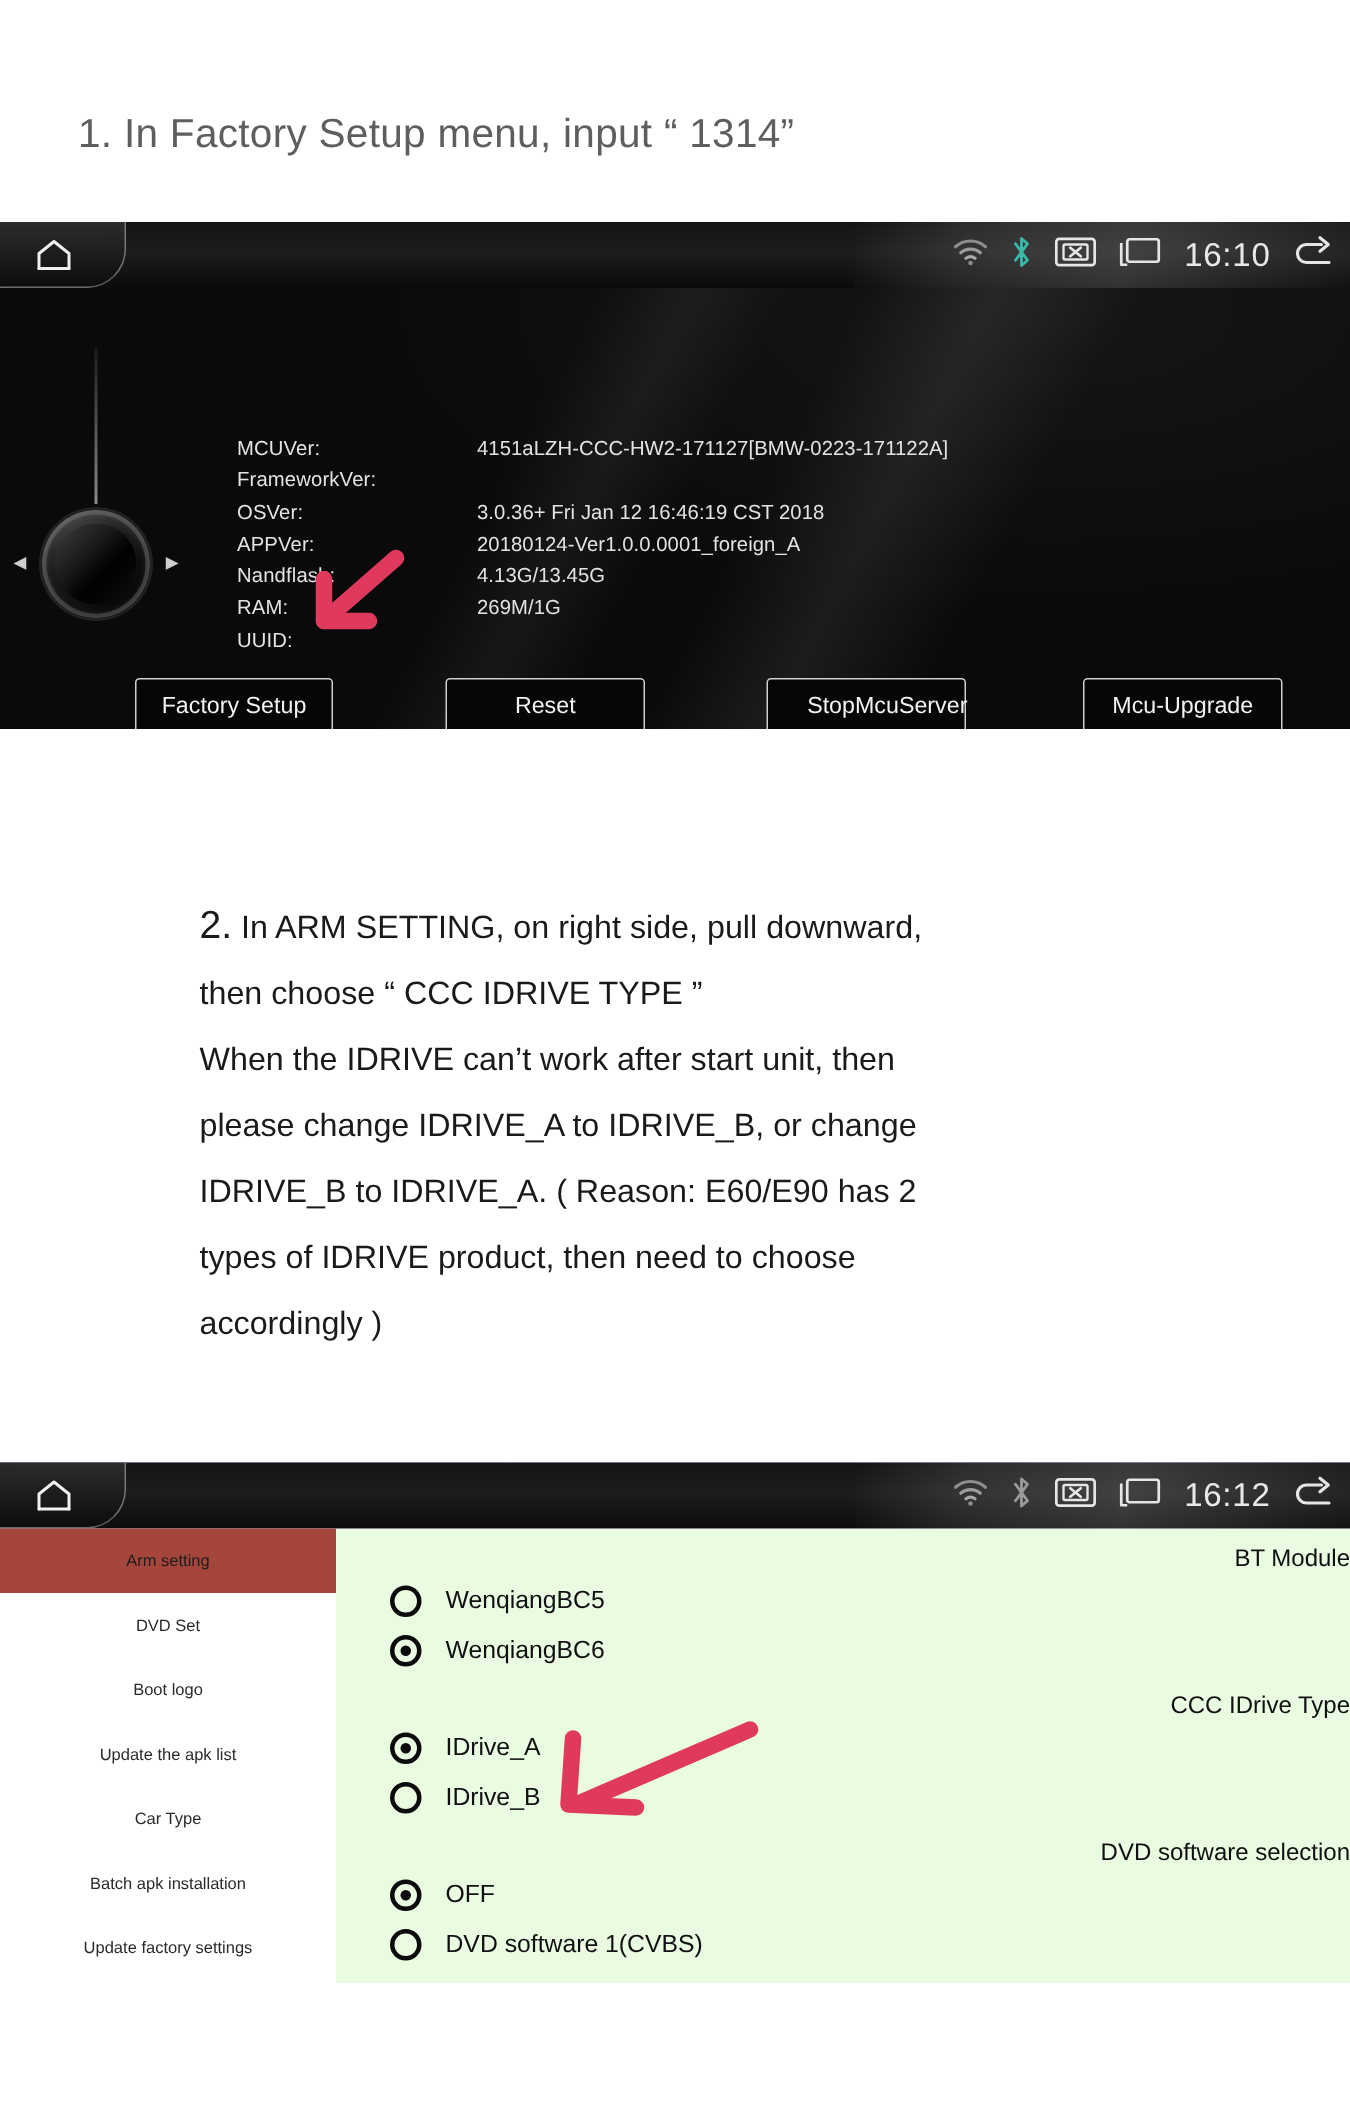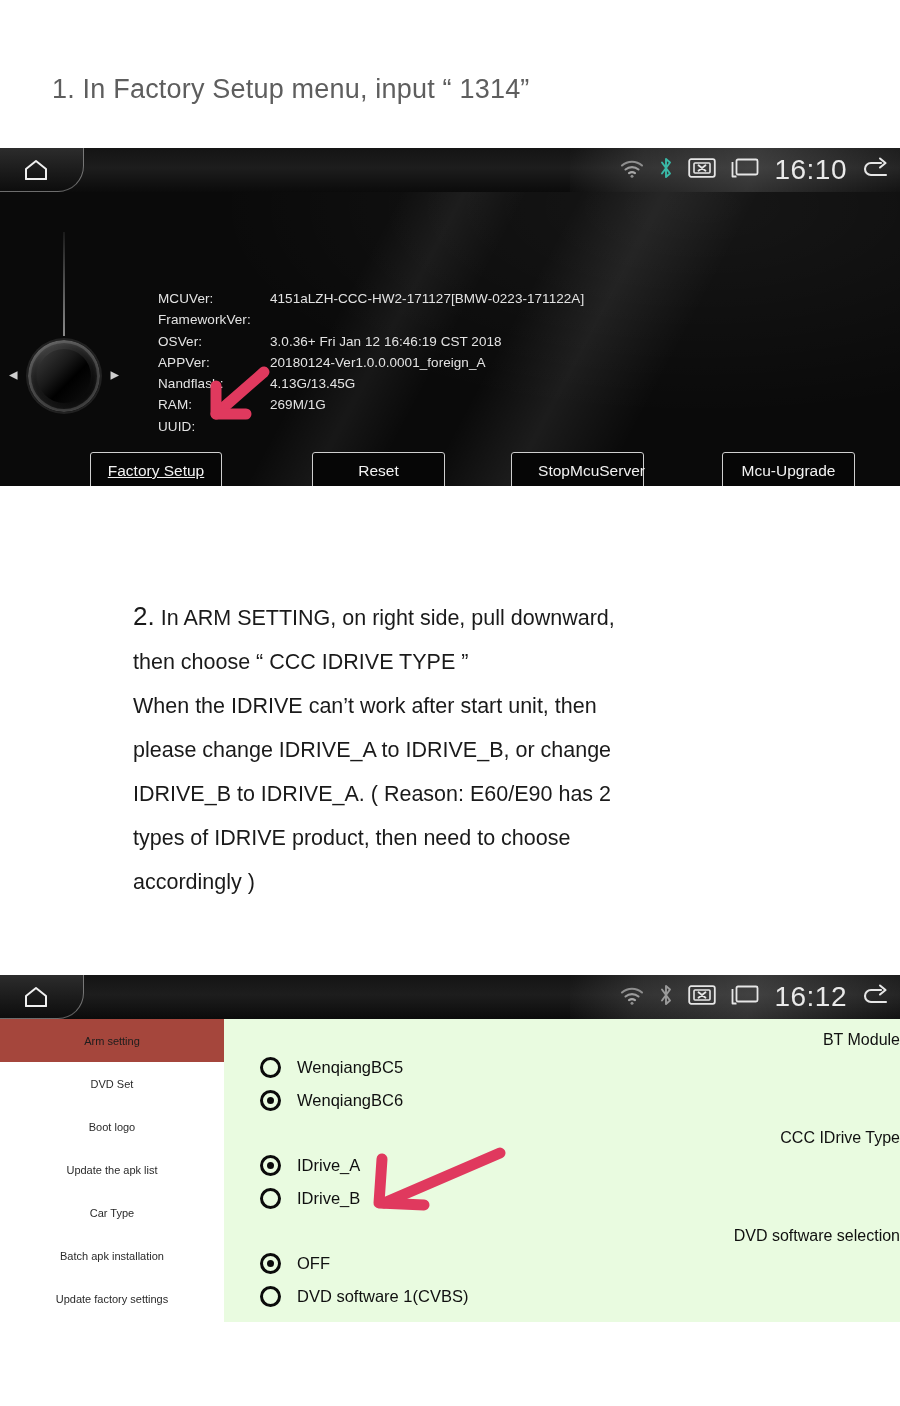--- a/index.html
+++ b/index.html
@@ -48,21 +48,21 @@
     border-bottom: 1px solid rgba(190,190,190,0.45);
     display: flex; align-items: center; justify-content: center;
     padding-right: 12px;
   }
   .home-tab svg { display: block; }
   .statusgroup {
     position: absolute; right: 10px; top: 0; height: 44px;
     display: flex; align-items: center; gap: 15px;
   }
   .statusgroup .clock {
-    color: #e9e9e9; font-size: 28px; letter-spacing: 0.5px;
+    color: #e9e9e9; font-size: 22px; letter-spacing: 0.5px;
   }
   .dev-body {
     position: absolute; left: 0; top: 44px; width: 900px; height: 294px;
     background:
       linear-gradient(118deg, rgba(255,255,255,0.00) 38%, rgba(255,255,255,0.055) 44%, rgba(255,255,255,0.00) 50%),
       linear-gradient(118deg, rgba(255,255,255,0.00) 55%, rgba(255,255,255,0.075) 63%, rgba(255,255,255,0.00) 72%),
       radial-gradient(ellipse 700px 300px at 78% 5%, rgba(255,255,255,0.05) 0%, rgba(0,0,0,0) 70%),
       #0a0a0a;
   }
   .knob-wrap { position: absolute; left: 6px; top: 140px; width: 116px; height: 80px; }
@@ -85,36 +85,36 @@
   .knob-inner {
     position: absolute; left: 9px; top: 9px; width: 54px; height: 54px;
     border-radius: 50%;
     background: linear-gradient(135deg,#3d3d3d 0%, #1a1a1a 38%, #000 60%, #101010 100%);
   }
   .chev { position: absolute; top: 34px; color: #cfcfcf; font-size: 17px; line-height: 1; }
   .chev.l { left: 3px; }
   .chev.r { right: 3px; }
 
   .infolist { position: absolute; left: 158px; top: 96px; }
-  .inforow { display: flex; font-size: 13.5px; line-height: 21.3px; color: #e3e3e3; }
+  .inforow { display: flex; font-size: 13.5px; line-height: 21.3px; color: #e3e3e3; gap: 48px; }
   .inforow .k { width: 112px; flex: 0 0 112px; letter-spacing: 0.1px; }
   .inforow .v { white-space: nowrap; letter-spacing: 0.05px; }
 
   .btnrow { position: absolute; left: 0; top: 260px; width: 900px; height: 40px; }
   .devbtn {
     position: absolute; top: 0; height: 38px;
     background: #060606;
     border: 1px solid #cfcfcf;
     border-radius: 3px;
     color: #f2f2f2;
     font-size: 15.5px;
     display: flex; align-items: center; justify-content: center;
   }
-  .devbtn.b1 { left: 90px;  width: 132px; text-decoration: underline; }
-  .devbtn.b2 { left: 312px; width: 133px; }
+  .devbtn.b1 { left: 90px;  width: 132px; }
+  .devbtn.b2 { left: 297px; width: 133px; }
   .devbtn.b3 { left: 511px; width: 133px; padding-left: 28px; }
   .devbtn.b4 { left: 722px; width: 133px; }
 
   
   .arrow1 { position: absolute; left: 196px; top: 366px; }
 
   
   .step2 {
     position: absolute; left: 133px; top: 594px; width: 640px;
     color: #1a1a1a;

